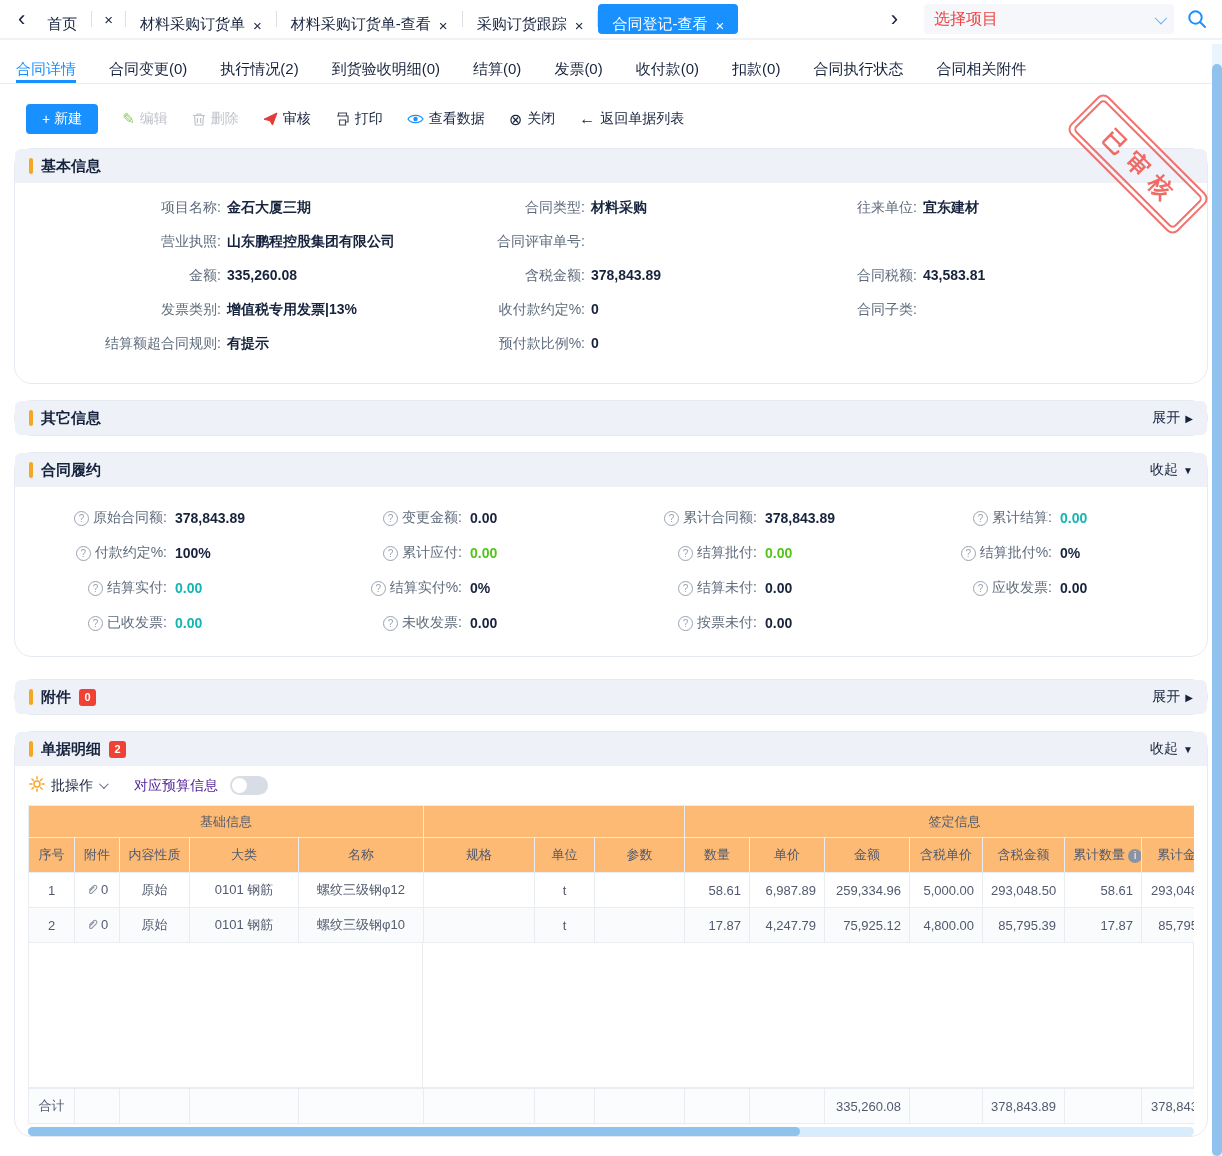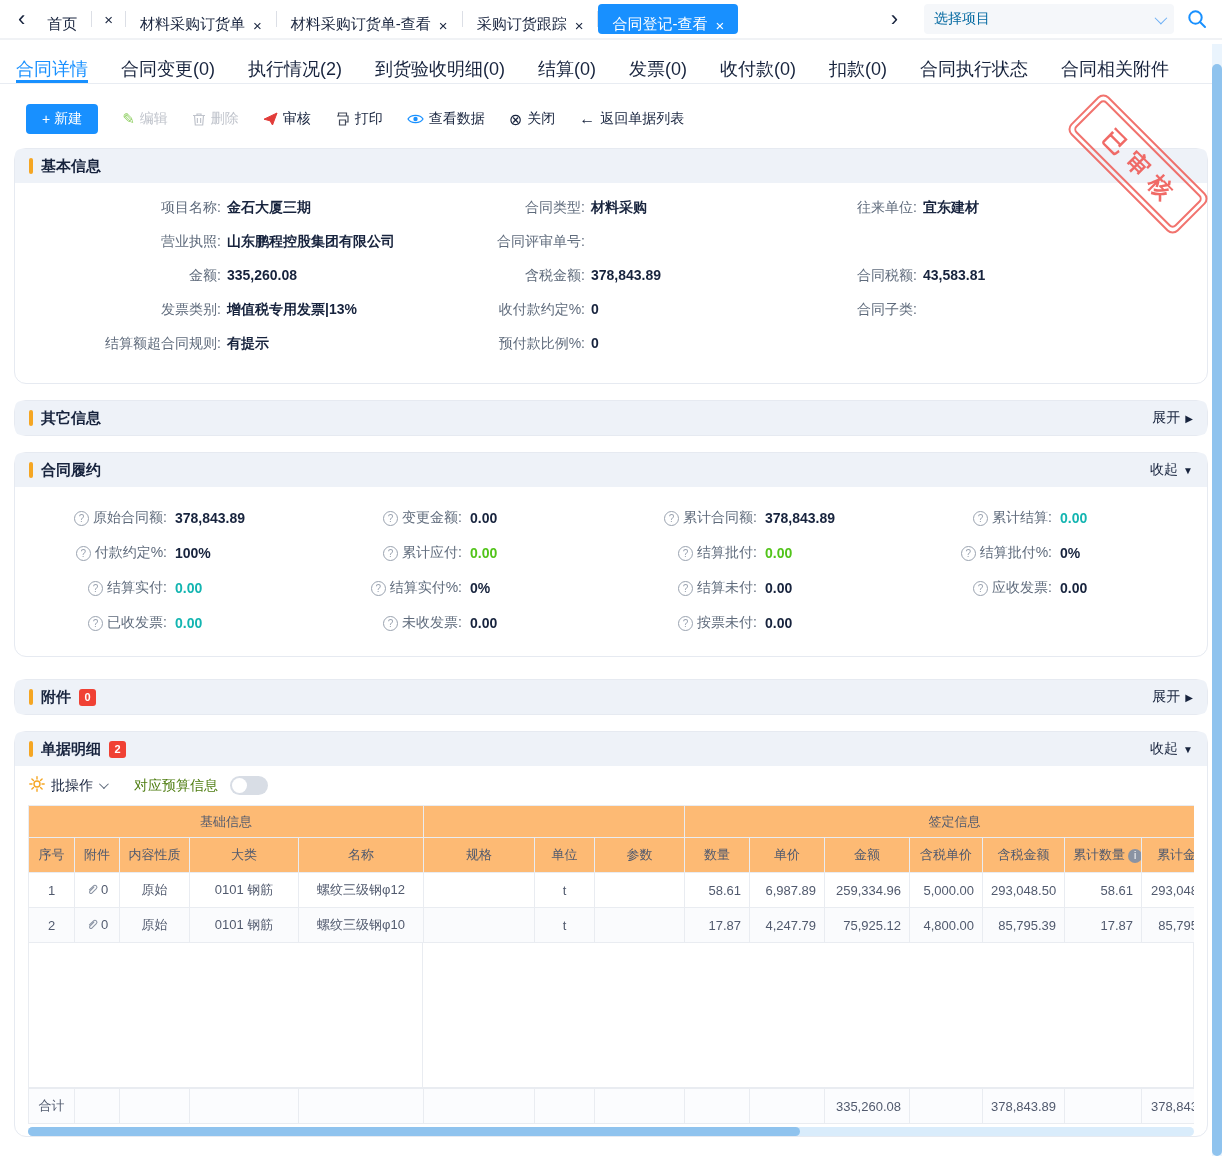--- a/index.html
+++ b/index.html
@@ -16,43 +16,43 @@
   .tab { display:flex; align-items:flex-end; gap:8px; padding:0 14px; height:30px;
     font-size:15px; color:#17233d; cursor:pointer; white-space:nowrap; }
   .tab .tab-close { color:#17233d; font-size:15px; }
   .tab.active { background:#1890ff; border-radius:4px; color:#fff; }
   .tab.active .tab-close { color:#fff; }
   .tab-divider { width:1px; height:16px; background:#dcdfe6; }
   .lone-close { padding:0 12px; font-size:15px; color:#17233d; cursor:pointer; }
   .topbar-right { margin-left:auto; display:flex; align-items:center; }
   .project-select { width:250px; height:30px; background:#f5f7fa; border-radius:4px;
     display:flex; align-items:center; padding:0 10px; margin:0 12px 0 18px; }
-  .project-select .ph { color:#0369a1; font-size:14px; flex:1; }
+  .project-select .ph { color:#ef4444; font-size:16px; flex:1; }
   .chev-down { width:9px; height:9px; border-right:1.6px solid #6aaef5; border-bottom:1.6px solid #6aaef5;
     transform:rotate(45deg) translateY(-2px); display:inline-block; }
   .search-btn { cursor:pointer; display:flex; align-items:center; }
   
   .subnav { height:44px; display:flex; align-items:stretch; gap:33px; padding:0 16px;
     border-bottom:1px solid #e8ecf2; background:#fff; }
-  .subnav-item { display:flex; align-items:center; font-size:18px; color:#17233d;
+  .subnav-item { display:flex; align-items:center; font-size:15px; color:#17233d;
     cursor:pointer; border-bottom:3px solid transparent; padding-top:18px; white-space:nowrap; }
   .subnav-item.active { color:#1890ff; border-bottom-color:#1890ff; }
   
   .content { padding:10px 14px 0; }
   .toolbar { display:flex; align-items:center; gap:24px; padding:10px 12px 14px; }
   .btn-primary { background:#1890ff; color:#fff; border:none; border-radius:4px;
     height:30px; padding:0 16px; font-size:14px; cursor:pointer; display:flex; align-items:center; gap:4px;
     font-family:inherit; }
   .tool-link { display:flex; align-items:center; gap:5px; font-size:14px; color:#17233d; cursor:pointer; }
   .tool-link.disabled { color:#c0c4cc; cursor:not-allowed; }
   .tool-link svg { display:block; }
   .glyph-green { color:#8fcf62; font-size:15px; }
   .glyph-dark { color:#17233d; font-size:16px; }
   
-  .card { border:1px solid #e6eaf1; border-radius:12px; margin:0 0 16px; background:#fff; }
+  .card { border:1px solid #e6eaf1; border-radius:18px; margin:0 0 16px; background:#fff; }
   .card-header { height:34px; background:#eef2f8; display:flex; align-items:center;
     padding:0 14px; border-radius:6px 6px 0 0; }
   .bar-only .card-header { border-radius:6px; }
   .marker { width:4px; height:16px; background:#f5a623; border-radius:2px; margin-right:8px; }
   .card-title { font-weight:bold; font-size:15px; color:#17233d; }
   .badge { min-width:17px; height:17px; background:#f04134; color:#fff; font-size:11px;
     border-radius:3px; display:inline-flex; align-items:center; justify-content:center;
     padding:0 4px; margin-left:8px; font-weight:bold; }
   .card-action { margin-left:auto; font-size:14px; color:#17233d; cursor:pointer;
     display:flex; align-items:center; gap:5px; }
@@ -77,21 +77,21 @@
   .help-ic { width:15px; height:15px; border:1px solid #9aa3b0; border-radius:50%;
     color:#9aa3b0; font-size:10px; display:inline-flex; align-items:center; justify-content:center;
     flex:0 0 auto; cursor:pointer; }
   .m-val { font-weight:bold; margin-left:8px; font-size:14px; }
   .v-dark { color:#17233d; } .v-green { color:#52c41a; } .v-teal { color:#13b5b1; }
   
   .batch-row { display:flex; align-items:center; padding:10px 14px 8px; gap:6px; }
   .batch-btn { display:flex; align-items:center; gap:6px; cursor:pointer; color:#17233d; }
   .chev-sm { width:7px; height:7px; border-right:1.4px solid #5f6b7c; border-bottom:1.4px solid #5f6b7c;
     transform:rotate(45deg) translateY(-2px); display:inline-block; }
-  .budget-label { margin-left:22px; color:#4d7c0f; }
+  .budget-label { margin-left:22px; color:#4c1d95; }
   .toggle { width:38px; height:19px; background:#d8dde5; border-radius:10px; position:relative;
     margin-left:6px; cursor:pointer; }
   .toggle .knob { width:15px; height:15px; background:#fff; border-radius:50%;
     position:absolute; left:2px; top:2px; }
   
   .table-wrap { margin:2px 13px 0; overflow:hidden; width:1166px; }
   table.grid { border-collapse:collapse; table-layout:fixed; width:1196px; font-size:13px; color:#515a6e; }
   .grid th, .grid td { border:1px solid #e9ecf1; height:35px; padding:0 8px;
     overflow:hidden; white-space:nowrap; text-align:center; font-weight:normal; }
   .grid thead th { background:#fdba74; color:#515a6e; }

